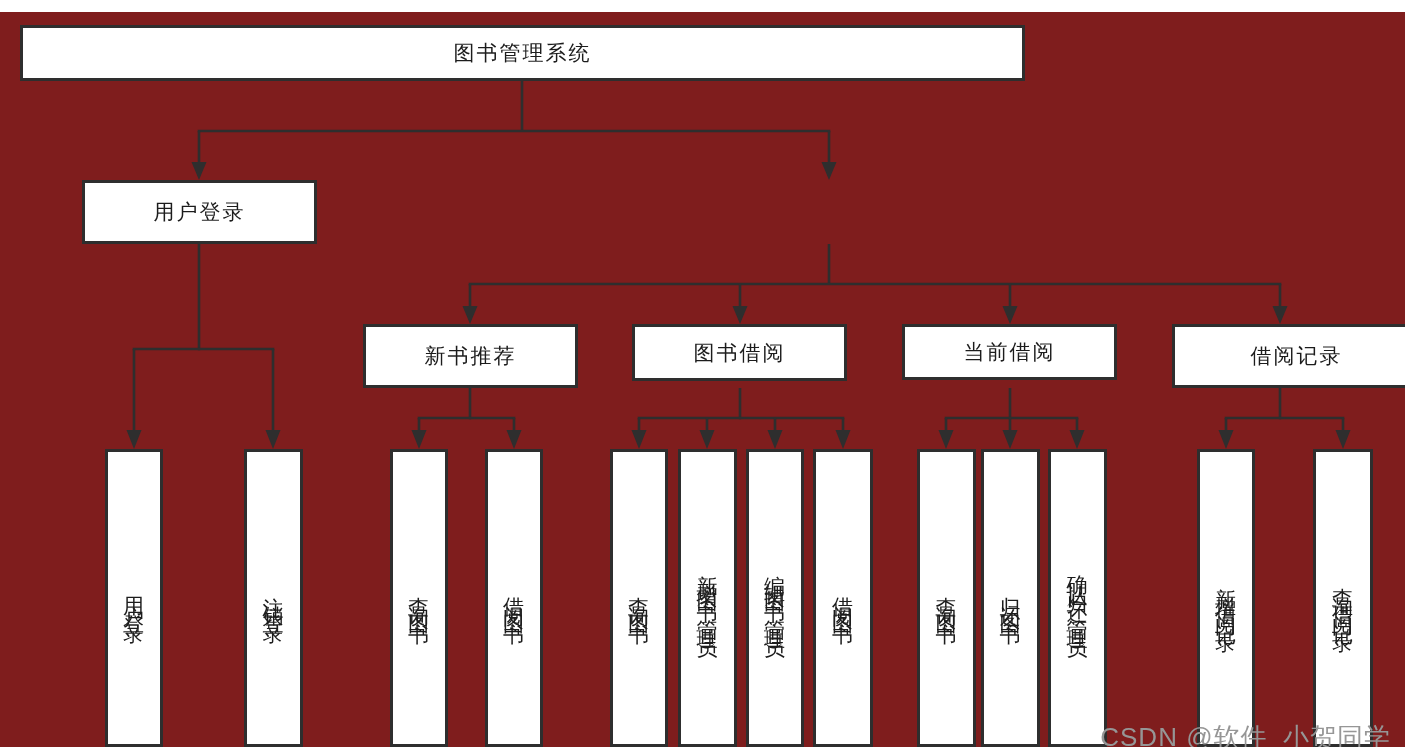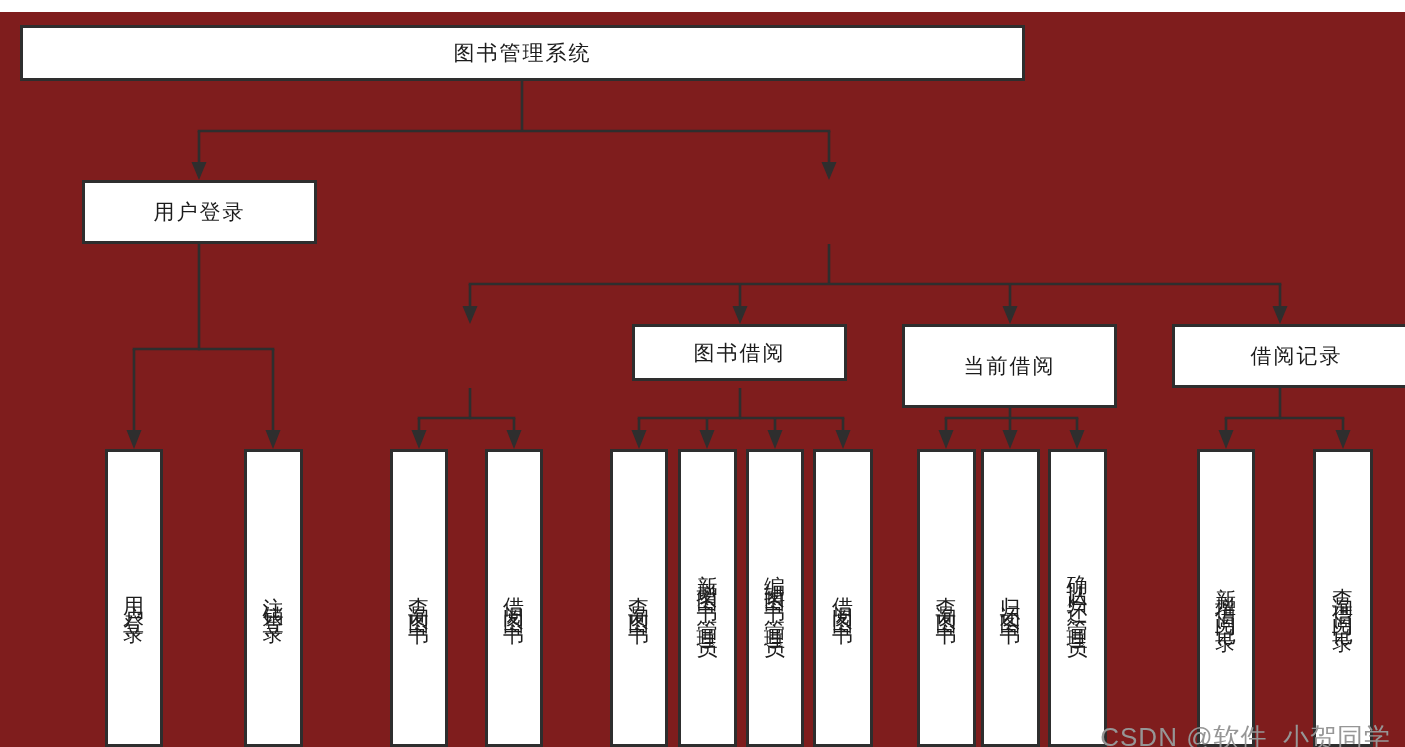--- a/index.html
+++ b/index.html
@@ -108,24 +108,27 @@
   </svg>
 
   <div class="box hbox" style="left:20px;top:13px;width:1005px;height:56px">
     <span class="label">图书管理系统</span>
   </div>
 
   <div class="box hbox" style="left:82px;top:168px;width:235px;height:64px">
     <span class="label">用户登录</span>
   </div>
 
+  <div class="box hbox" style="left:363px;top:312px;width:215px;height:64px">
+    <span class="label">新书推荐</span>
+  </div>
   <div class="box hbox" style="left:632px;top:312px;width:215px;height:57px">
     <span class="label">图书借阅</span>
   </div>
-  <div class="box hbox" style="left:902px;top:312px;width:215px;height:84px">
+  <div class="box hbox" style="left:902px;top:312px;width:215px;height:56px">
     <span class="label">当前借阅</span>
   </div>
   <div class="box hbox" style="left:1172px;top:312px;width:249px;height:64px">
     <span class="label">借阅记录</span>
   </div>
 
   <div class="box vbox" style="left:105px;top:437px;width:58px;height:298px">
     <span class="label">用户登录</span>
   </div>
   <div class="box vbox" style="left:244px;top:437px;width:59px;height:298px">

